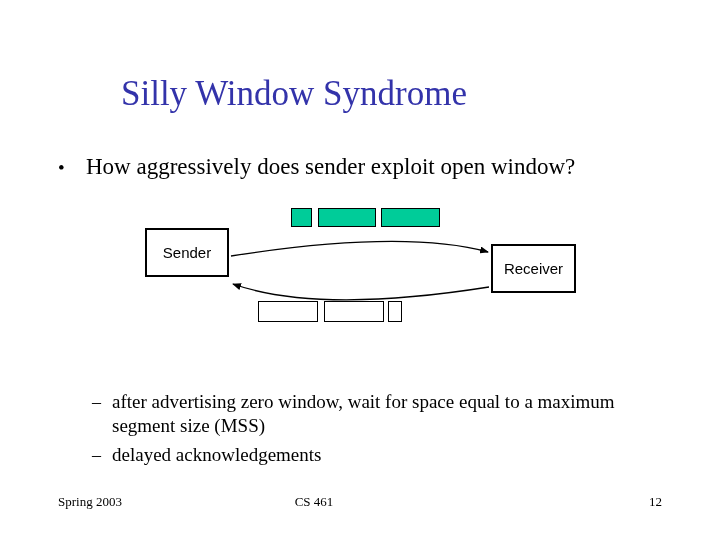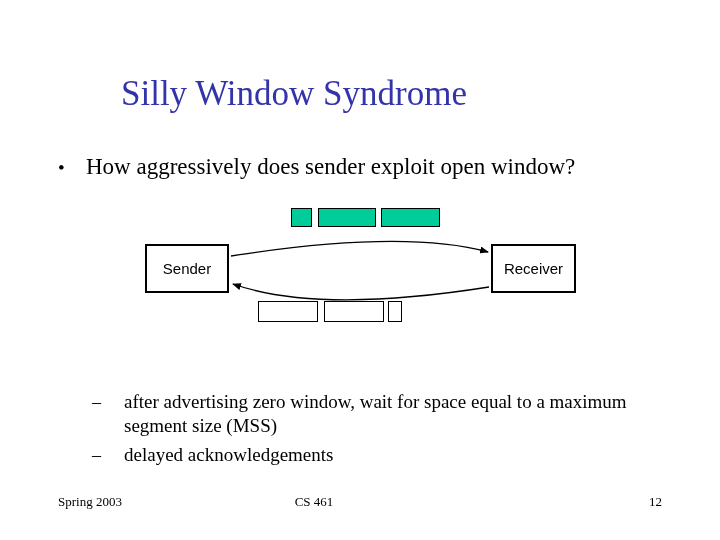--- a/index.html
+++ b/index.html
@@ -57,21 +57,21 @@
   }
   .bullet-l2 .marker {
     position: absolute;
     left: 0;
     top: 0;
     width: 22px;
     font-size: 18px;
   }
   .bullet-l2 .l2-text {
     display: block;
-    margin-left: 32px;
+    margin-left: 20px;
   }
 
   #bullet-how   { top: 145px; }
   #bullet-recv  { top: 357px; }
   #sub-mss      { top: 390px; }
   #sub-delayed  { top: 443px; }
 
   
   #diagram {
     position: absolute;
@@ -87,21 +87,21 @@
     box-sizing: border-box;
     font-family: "Liberation Sans", "DejaVu Sans", sans-serif;
     font-size: 15px;
     color: #000000;
     display: flex;
     align-items: center;
     justify-content: center;
   }
   #node-sender {
     left: 145px;
-    top: 48px;
+    top: 32px;
     width: 84px;
     height: 49px;
   }
   #node-receiver {
     left: 491px;
     top: 48px;
     width: 85px;
     height: 49px;
   }
 

